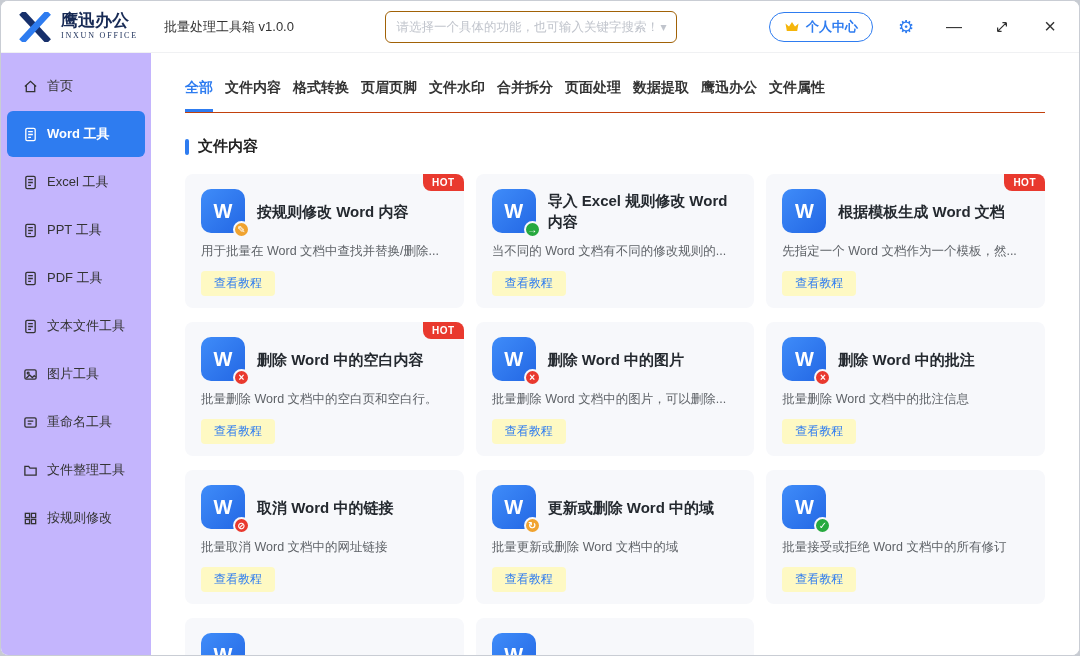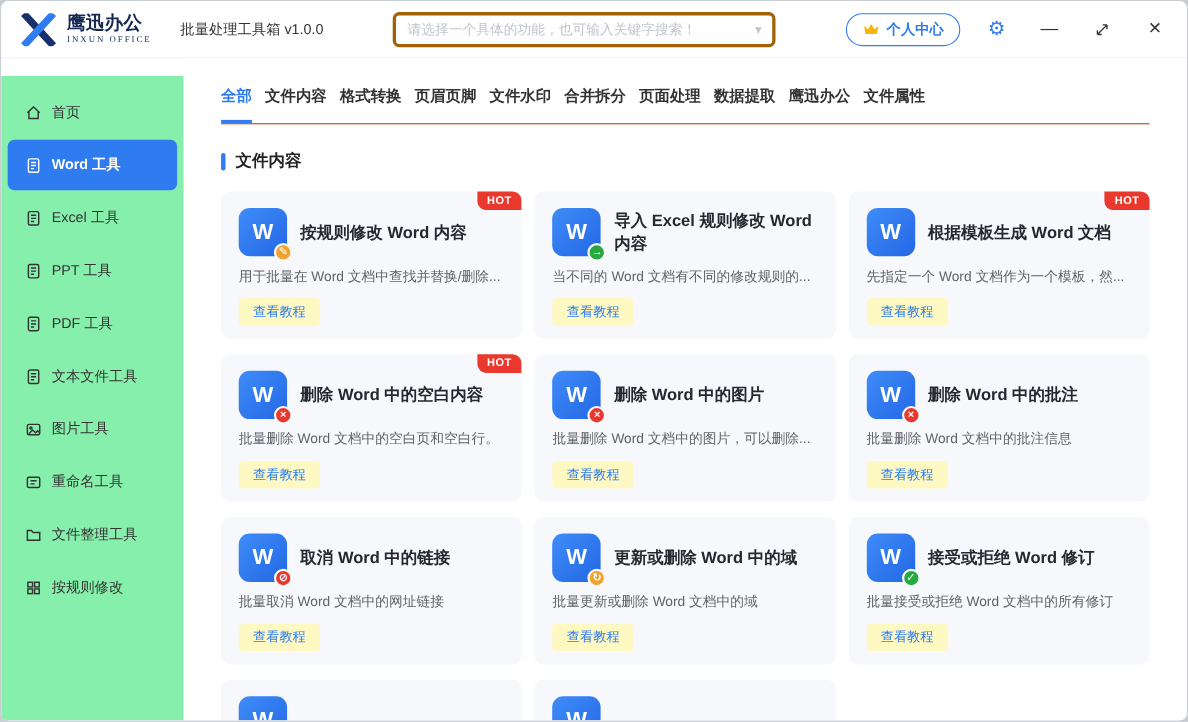--- a/index.html
+++ b/index.html
@@ -7,33 +7,33 @@
   .window { width:1080px; height:656px; background:#fff; border:1px solid #c9cdd4; border-radius:8px; overflow:hidden; display:flex; flex-direction:column; }
 
   
   .topbar { height:52px; flex-shrink:0; display:flex; align-items:center; padding:0 18px; background:#fff; border-bottom:1px solid #f0f1f3; }
   .brand { display:flex; align-items:center; gap:8px; }
   .logo-svg { width:34px; height:30px; }
   .brand-text { display:flex; flex-direction:column; line-height:1.1;font-family:Liberation Serif, serif; }
   .brand-name { font-size:17px; font-weight:bold; color:#172a55; }
   .brand-sub { font-size:8px; color:#172a55; letter-spacing:1.8px; margin-top:1px; }
   .app-title { margin-left:26px; font-size:13px; color:#333; }
-  .searchbox { margin-left:auto; margin-right:auto; width:348px; height:32px; border:3px solid #a16207; border-radius:6px; display:flex; align-items:center; padding:0 10px; background:#fff; }
+  .searchbox { margin-left:auto; margin-right:auto; width:292px; height:32px; border:1px solid #a16207; border-radius:6px; display:flex; align-items:center; padding:0 10px; background:#fff; }
   .searchbox input { border:none; outline:none; flex:1; font-size:12.5px; color:#333; font-family:inherit; background:transparent; }
   .searchbox input::placeholder { color:#c0c4cc; }
   .chevron { color:#c0c4cc; font-size:12px; margin-left:6px; }
   .user-center { display:flex; align-items:center; gap:6px; border:1px solid #2e7cf0; border-radius:16px; height:30px; padding:0 14px; color:#2e7cf0; font-size:13px; font-weight:600; margin-right:22px; cursor:pointer; white-space:nowrap;text-align:right; }
   .winbtns { display:flex; align-items:center; gap:26px; }
   .winbtn { width:22px; height:22px; display:flex; align-items:center; justify-content:center; cursor:pointer; color:#333; font-size:16px; }
   .winbtn.gear { color:#2e7cf0; font-size:18px; }
   .winbtn.close { font-size:20px; }
 
   
   .main { flex:1; display:flex; overflow:hidden; }
-  .sidebar { width:166px; flex-shrink:0; background:#86efac; padding-top:10px;margin-top:16px; }
+  .sidebar { width:150px; flex-shrink:0; background:#c4b5fd; padding-top:10px; }
   .side-item { height:46px; display:flex; align-items:center; gap:9px; padding-left:16px; margin:0 6px 2px 6px; border-radius:6px; font-size:13px; color:#333; cursor:pointer; }
   .side-item svg { width:15px; height:15px; flex-shrink:0; }
   .side-item.active { background:#2e7cf0; color:#fff; font-weight:700; }
 
   .content { flex:1; background:#fff; padding:0 34px; overflow:hidden; }
   .tabs { display:flex; gap:12px; padding-top:26px; border-bottom:1px solid #c2410c; }
   .tab { font-size:14px; font-weight:600; color:#333; padding-bottom:12px; cursor:pointer; border-bottom:3px solid transparent; white-space:nowrap; }
   .tab.active { color:#2e7cf0; border-bottom-color:#2e7cf0; }
 
   .section-head { margin-top:24px; display:flex; align-items:center; gap:9px; }
@@ -287,21 +287,20 @@
           <div class="card-desc">批量更新或删除 Word 文档中的域</div>
           <span class="tutorial-btn">查看教程</span>
         </div>
 
         <div class="card">
           <div class="card-head">
             <div class="tool-icon">
               <span>W</span>
               <span class="tool-badge" style="background-color: rgb(39, 169, 63);">✓</span>
             </div>
-            <div class="card-title">接受或拒绝 Word 修订</div>
           </div>
           <div class="card-desc">批量接受或拒绝 Word 文档中的所有修订</div>
           <span class="tutorial-btn">查看教程</span>
         </div>
 
         <div class="card">
           <div class="card-head">
             <div class="tool-icon">
               <span>W</span>
             </div>

